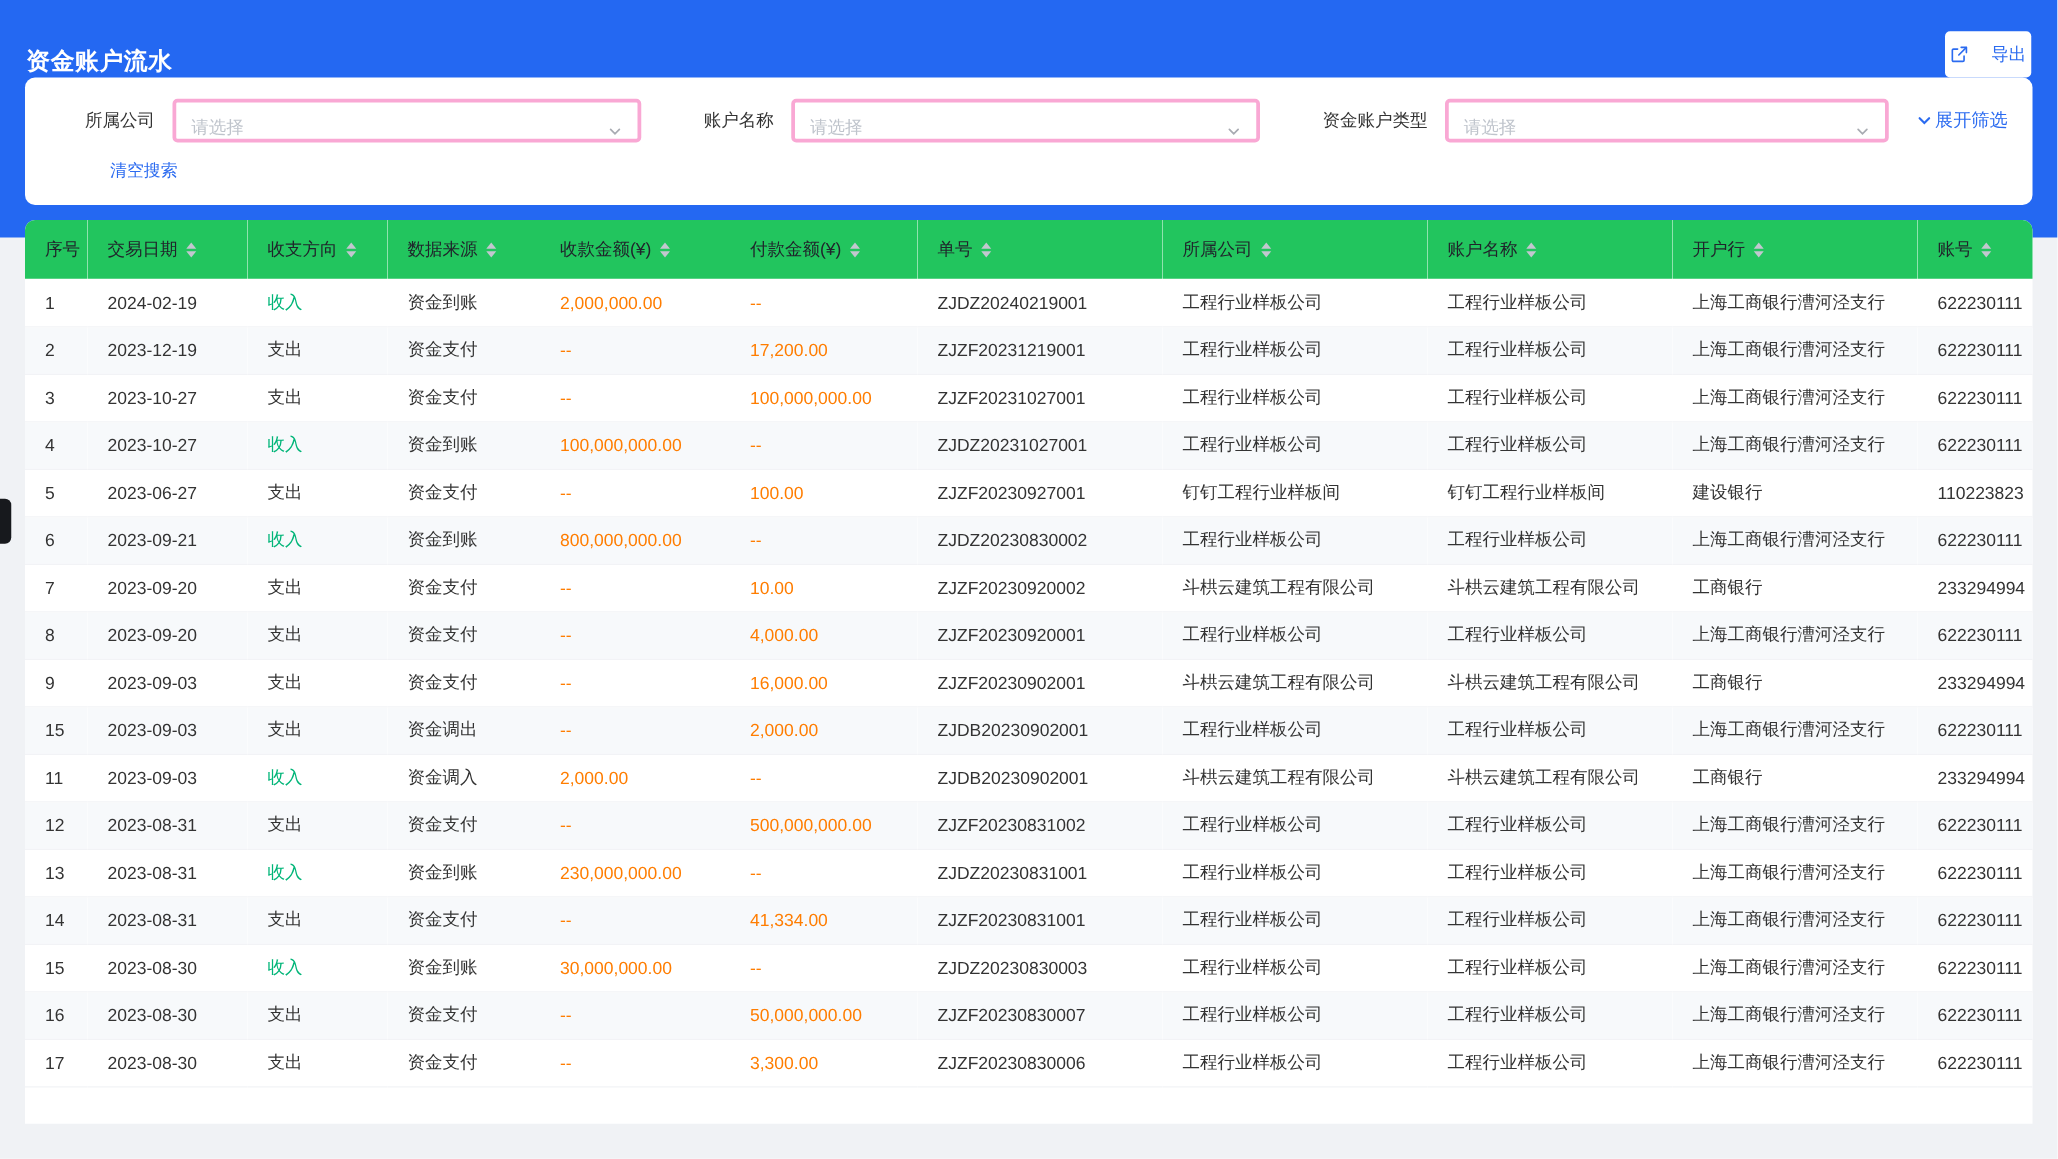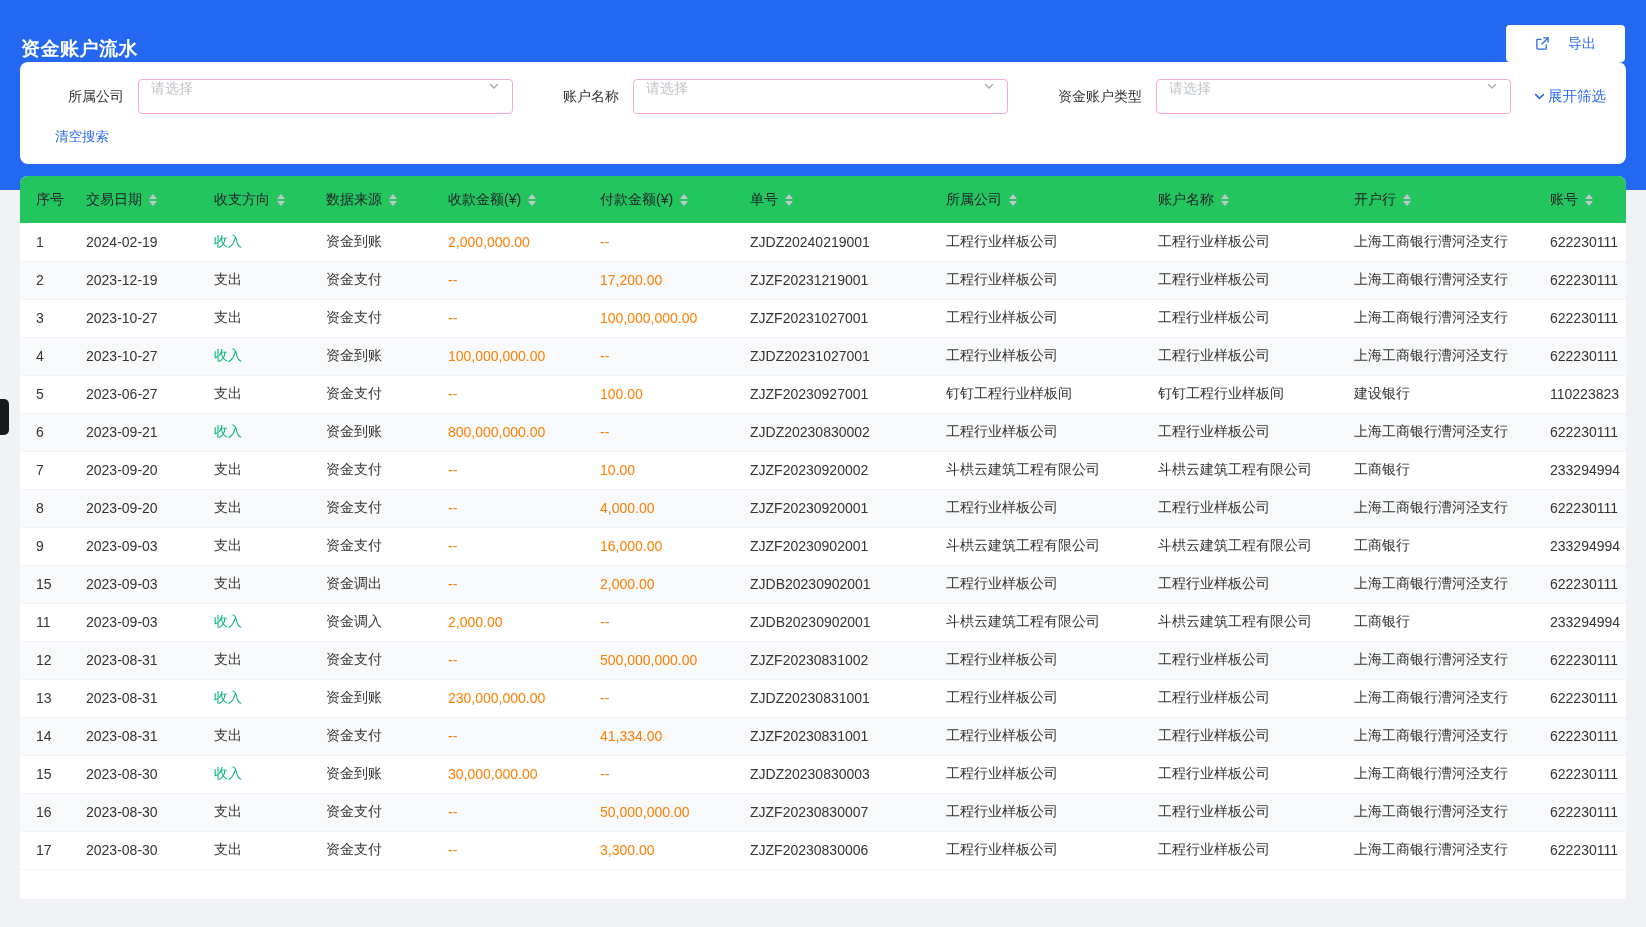--- a/index.html
+++ b/index.html
@@ -5,35 +5,35 @@
   *{box-sizing:border-box;margin:0;padding:0}
   html,body{width:1646px;height:927px;overflow:hidden}
   body{font-family:"Liberation Sans","DejaVu Sans",sans-serif;background:#f0f2f5;position:relative}
 
   .top-band{position:absolute;top:0;left:0;width:100%;height:190px;background:var(--blue,#2468f2)}
   .page{position:relative;z-index:1}
 
   
   .app-header{display:flex;align-items:flex-end;justify-content:space-between;height:62px;padding:0 21px}
   .page-title{color:#fff;font-size:19px;font-weight:bold;letter-spacing:.5px}
-  .export-btn{display:inline-flex;align-items:center;gap:18px;background:#fff;border:none;border-radius:4px;height:37px;padding:0 29px;color:var(--link,#2b6bf0);font-size:14px;cursor:pointer}
+  .export-btn{display:inline-flex;align-items:center;gap:18px;background:#fff;border:none;border-radius:4px;height:37px;padding:0 4px;color:var(--link,#2b6bf0);font-size:14px;cursor:pointer}
 
   
   .filter-card{margin:0 20px;background:#fff;border-radius:8px;padding:17px 20px 18px}
   .filter-row{display:flex;align-items:center}
   .filter-field{display:flex;align-items:center;margin-right:50px}
   .filter-field .f-label{font-size:14px;color:#333;margin-right:14px;white-space:nowrap;text-align:right}
   .lbl-w{width:84px}
-  .select{display:flex;align-items:flex-start;justify-content:space-between;height:35px;border:1px solid #f9a8d4;border-radius:4px;padding:0 12px;background:#fff;cursor:pointer}
+  .select{display:flex;align-items:flex-end;justify-content:space-between;height:35px;border:3px solid #f9a8d4;border-radius:4px;padding:0 12px;background:#fff;cursor:pointer}
   .select .ph{color:#bfc4cc;font-size:14px}
   .w1{width:375px}.w2{width:375px}.w3{width:355px}
   .expand-link{margin-left:auto;display:inline-flex;align-items:center;gap:2px;color:var(--link,#2b6bf0);font-size:14.5px;cursor:pointer;white-space:nowrap}
   .actions-row{margin-top:14px;display:flex;align-items:center}
   .search-btn{width:228px;height:35px;background:var(--btn-blue,#4b79f1);color:#fff;border:none;border-radius:4px;font-size:14.5px;cursor:pointer}
-  .clear-link{margin-left:15px;color:var(--link,#2b6bf0);font-size:13.5px;cursor:pointer}
+  .clear-link{margin-left:48px;color:var(--link,#2b6bf0);font-size:13.5px;cursor:pointer}
 
   
   .table-card{margin:12px 20px 0;background:#fff;border-radius:8px 8px 0 0;height:723px;overflow:hidden}
   table{border-collapse:collapse;table-layout:fixed;width:1692px;font-size:14px}
   th,td{text-align:left;padding:0 16px;white-space:nowrap;overflow:hidden}
   thead th{height:47px;background:#22c55e;color:#20242b;font-weight:normal}
   tbody td{height:38px;border-bottom:1px solid #f2f3f6;color:#333}
   tbody tr:nth-child(even){background:#f7f9fb}
   .th-inner{display:inline-flex;align-items:center;gap:7px}
   .sort{display:inline-flex;flex-direction:column;gap:2px;cursor:pointer}

